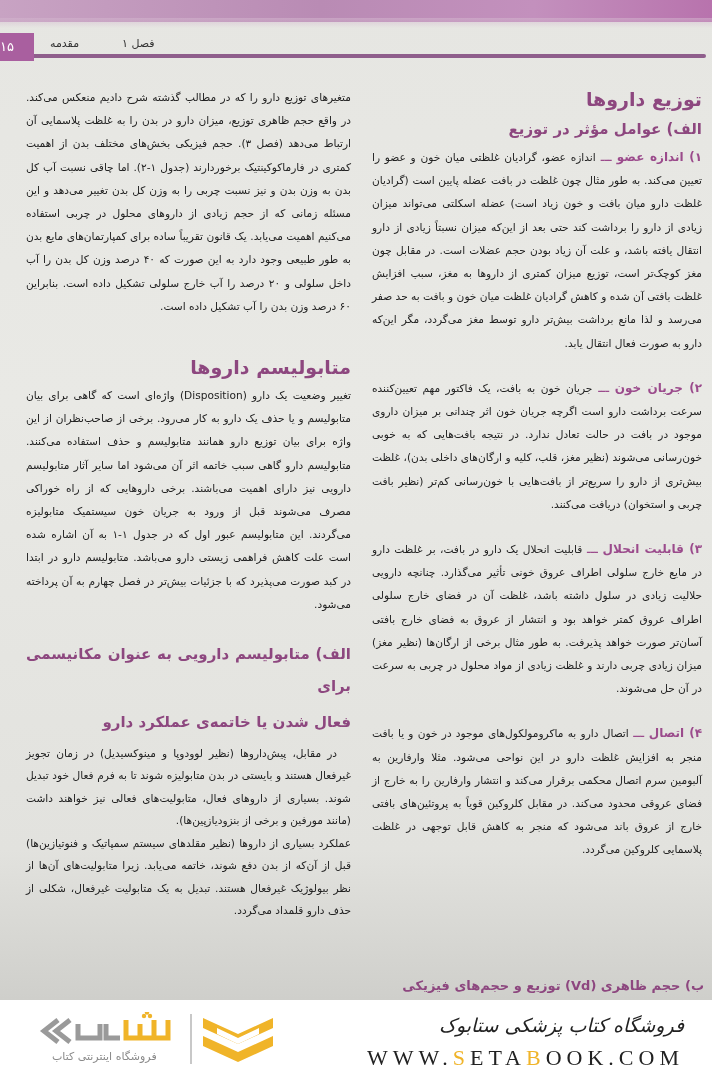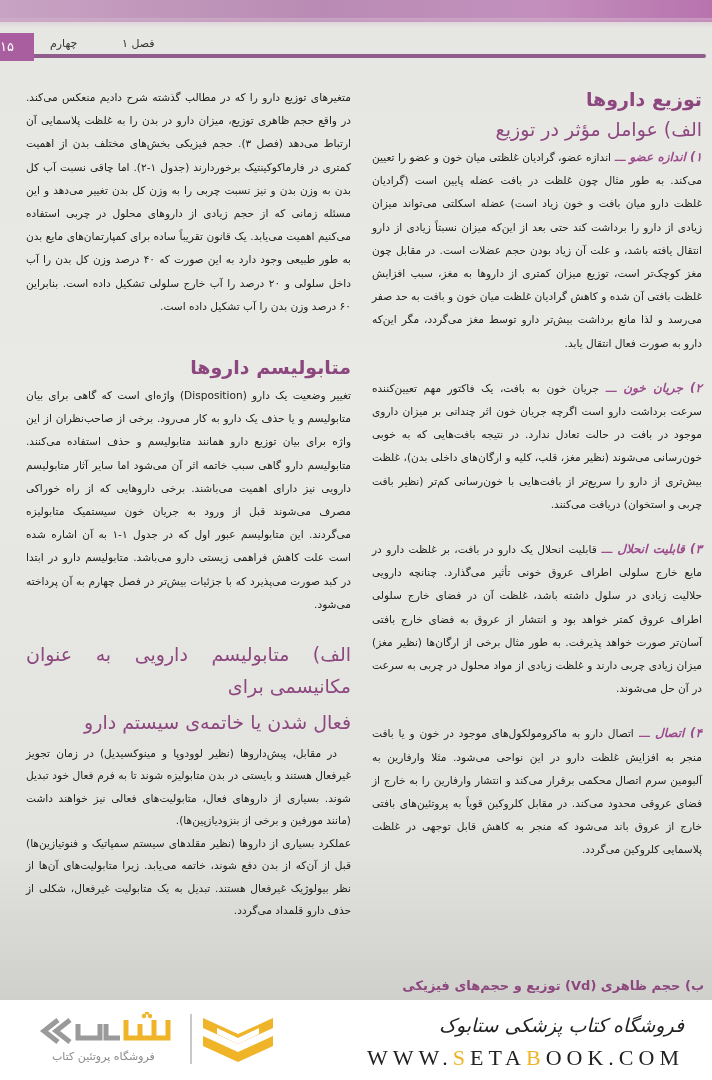--- a/index.html
+++ b/index.html
@@ -41,23 +41,23 @@
     position: absolute; direction: rtl; text-align: justify; color: #222;
     font-family: "DejaVu Sans", sans-serif;
   }
   .col-right { left: 372px; top: 84px; width: 330px; }
   .col-left  { left: 26px;  top: 86px; width: 325px; }
 
   .p { font-size: 10.6px; line-height: 23.2px; text-align-last: right; }
   .p.tight { line-height: 22.4px; }
 
   .h1 { font-size: 19px; font-weight: bold; color: #8d477f; line-height: 30px; margin-bottom: 2px; }
-  .h2 { font-size: 19px; font-weight: normal; color: #8d477f; line-height: 26px; margin-bottom: 4px; }
+  .h2 { font-size: 15px; font-weight: bold; color: #8d477f; line-height: 26px; margin-bottom: 4px; }
   .h2.multi { line-height: 32px; }
-  .item-title { color: #9b4b8c; font-style: italic; font-weight: bold; font-size: 12px; }
+  .item-title { color: #9b4b8c; font-weight: bold; font-size: 12px; }
   .dash { color: #9b4b8c; font-weight: bold; }
   .gap-m { height: 22px; }
   .gap-l { height: 34px; }
 
   .cut-heading {
     position: absolute; right: 8px; top: 978px; direction: rtl;
     font-size: 13px; font-weight: bold; color: #8d477f; white-space: nowrap;
   }
 
   
@@ -84,21 +84,21 @@
 </style>
 </head>
 <body>
 
 <div class="page">
   <div class="top-band"></div>
   <div class="top-band-fade"></div>
 
   <div class="header-bar">
     <div class="page-num-box">۱۵</div>
-    <span class="header-text chapter-title">چهارم</span>
+    <span class="header-text chapter-title">مقدمه</span>
     <span class="header-text chapter-label">فصل ۱</span>
     <div class="header-rule"></div>
   </div>
 
   <div class="col col-right">
     <div class="h1">توزیع داروها</div>
     <div class="h2">الف) عوامل مؤثر در توزیع</div>
 
     <div class="p">
       <span class="item-title">۱) اندازه عضو</span><span class="dash"> ـــ </span><span>اندازه عضو، گرادیان غلظتی میان خون و عضو را تعیین می‌کند. به طور مثال چون غلظت در بافت عضله پایین است (گرادیان غلظت دارو میان بافت و خون زیاد است) عضله اسکلتی می‌تواند میزان زیادی از دارو را برداشت کند حتی بعد از این‌که میزان نسبتاً زیادی از دارو انتقال یافته باشد، و علت آن زیاد بودن حجم عضلات است. در مقابل چون مغز کوچک‌تر است، توزیع میزان کمتری از داروها به مغز، سبب افزایش غلظت بافتی آن شده و کاهش گرادیان غلظت میان خون و بافت به حد صفر می‌رسد و لذا مانع برداشت بیش‌تر دارو توسط مغز می‌گردد، مگر این‌که دارو به صورت فعال انتقال یابد.</span>
@@ -122,21 +122,21 @@
 
   <div class="cut-heading">ب) حجم ظاهری (Vd) توزیع و حجم‌های فیزیکی</div>
 
   <div class="col col-left">
     <div class="p">متغیرهای توزیع دارو را که در مطالب گذشته شرح دادیم منعکس می‌کند. در واقع حجم ظاهری توزیع، میزان دارو در بدن را به غلظت پلاسمایی آن ارتباط می‌دهد (فصل ۳). حجم فیزیکی بخش‌های مختلف بدن از اهمیت کمتری در فارماکوکینتیک برخوردارند (جدول ۱-۲). اما چاقی نسبت آب کل بدن به وزن بدن و نیز نسبت چربی را به وزن کل بدن تغییر می‌دهد و این مسئله زمانی که از حجم زیادی از داروهای محلول در چربی استفاده می‌کنیم اهمیت می‌یابد. یک قانون تقریباً ساده برای کمپارتمان‌های مایع بدن به طور طبیعی وجود دارد به این صورت که ۴۰ درصد وزن کل بدن را آب داخل سلولی و ۲۰ درصد را آب خارج سلولی تشکیل داده است. بنابراین ۶۰ درصد وزن بدن را آب تشکیل داده است.</div>
     <div class="gap-l"></div>
     <div class="h1">متابولیسم داروها</div>
     <div class="p">تغییر وضعیت یک دارو (Disposition) واژه‌ای است که گاهی برای بیان متابولیسم و یا حذف یک دارو به کار می‌رود. برخی از صاحب‌نظران از این واژه برای بیان توزیع دارو همانند متابولیسم و حذف استفاده می‌کنند. متابولیسم دارو گاهی سبب خاتمه اثر آن می‌شود اما سایر آثار متابولیسم دارویی نیز دارای اهمیت می‌باشند. برخی داروهایی که از راه خوراکی مصرف می‌شوند قبل از ورود به جریان خون سیستمیک متابولیزه می‌گردند. این متابولیسم عبور اول که در جدول ۱-۱ به آن اشاره شده است علت کاهش فراهمی زیستی دارو می‌باشد. متابولیسم دارو در ابتدا در کبد صورت می‌پذیرد که با جزئیات بیش‌تر در فصل چهارم به آن پرداخته می‌شود.</div>
     <div class="gap-m"></div>
     <div class="h2 multi">الف) متابولیسم دارویی به عنوان مکانیسمی برای</div>
-    <div class="h2 multi">فعال شدن یا خاتمه‌ی سیستم دارو</div>
+    <div class="h2 multi">فعال شدن یا خاتمه‌ی عملکرد دارو</div>
     <div class="p tight" style="text-indent: 14px;">در مقابل، پیش‌داروها (نظیر لوودوپا و مینوکسیدیل) در زمان تجویز غیرفعال هستند و بایستی در بدن متابولیزه شوند تا به فرم فعال خود تبدیل شوند. بسیاری از داروهای فعال، متابولیت‌های فعالی نیز خواهند داشت (مانند مورفین و برخی از بنزودیازپین‌ها).</div>
     <div class="p tight">عملکرد بسیاری از داروها (نظیر مقلدهای سیستم سمپاتیک و فنوتیازین‌ها) قبل از آن‌که از بدن دفع شوند، خاتمه می‌یابد. زیرا متابولیت‌های آن‌ها از نظر بیولوژیک غیرفعال هستند. تبدیل به یک متابولیت غیرفعال، شکلی از حذف دارو قلمداد می‌گردد.</div>
   </div>
 </div>
 
 <div class="footer">
   <div class="store-name">فروشگاه کتاب پزشکی ستابوک</div>
   <div class="store-url">
     <span>WWW.</span><span class="hl">S</span><span>ETA</span><span class="hl">B</span><span>OOK.COM</span>
   </div>
@@ -154,14 +154,14 @@
     <polyline points="34,8 20,19 34,30" fill="none" stroke="#9a9a9a" stroke-width="5"></polyline>
 
     <path d="M42 12 v14 h22 v-14" fill="none" stroke="#9a9a9a" stroke-width="5"></path>
     <path d="M70 12 v14 h14" fill="none" stroke="#9a9a9a" stroke-width="5"></path>
 
     <path d="M90 8 v18 h14 v-14 M104 26 h14 v-18 M118 26 h14 v-18" fill="none" stroke="#f0b429" stroke-width="5"></path>
     <circle cx="108" cy="4" r="2.2" fill="#f0b429"></circle>
     <circle cx="114" cy="4" r="2.2" fill="#f0b429"></circle>
     <circle cx="111" cy="0.5" r="2.2" fill="#f0b429"></circle>
   </svg>
-  <div class="logo-sub">فروشگاه پروتئین کتاب</div>
+  <div class="logo-sub">فروشگاه اینترنتی کتاب</div>
 </div>
 
 </body></html>

